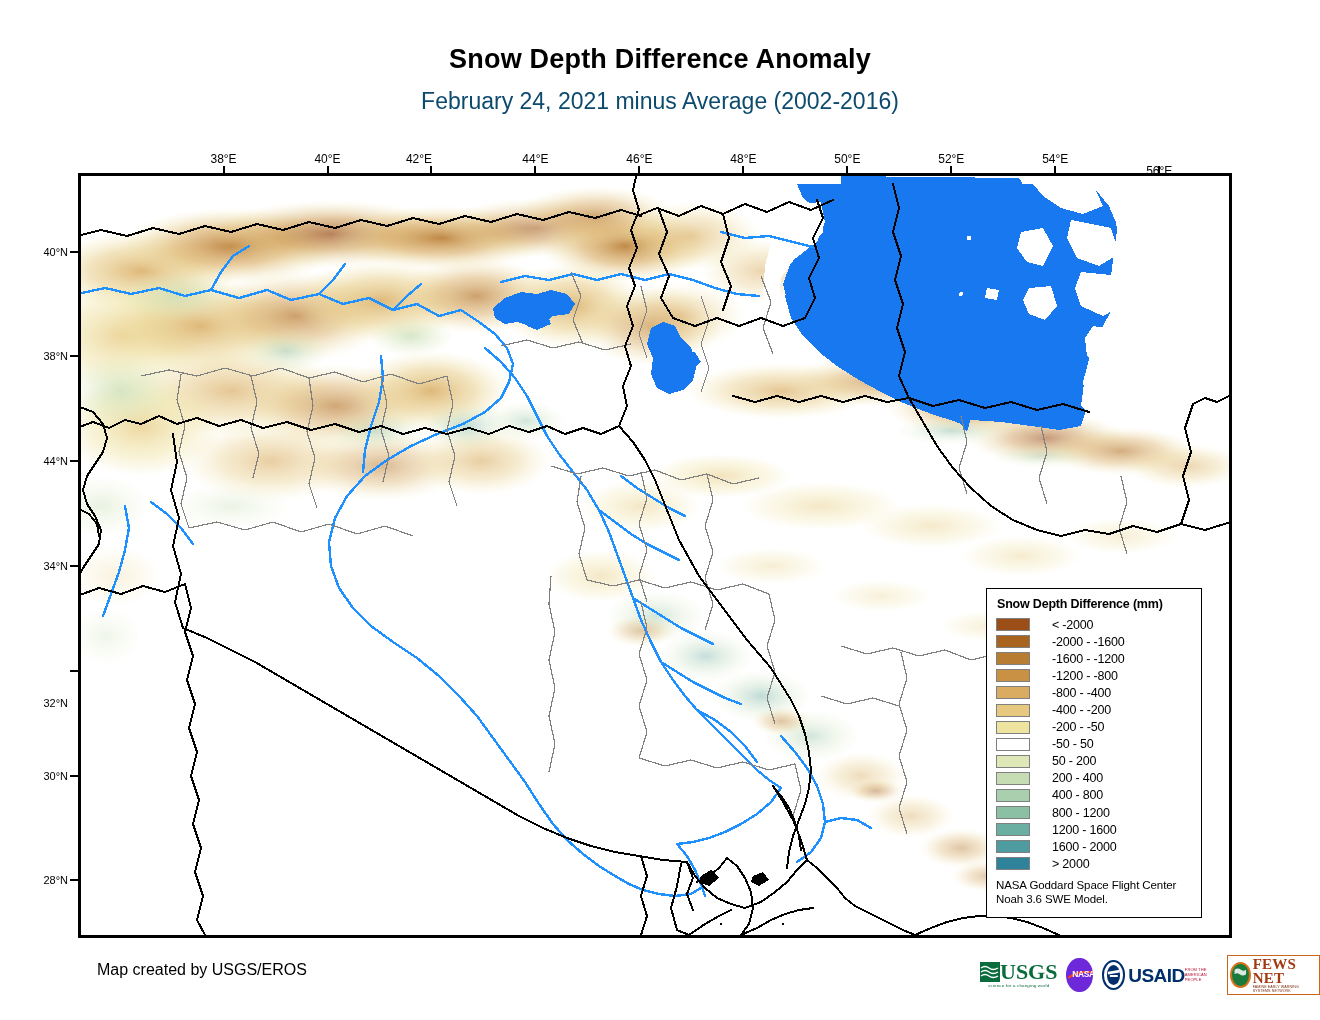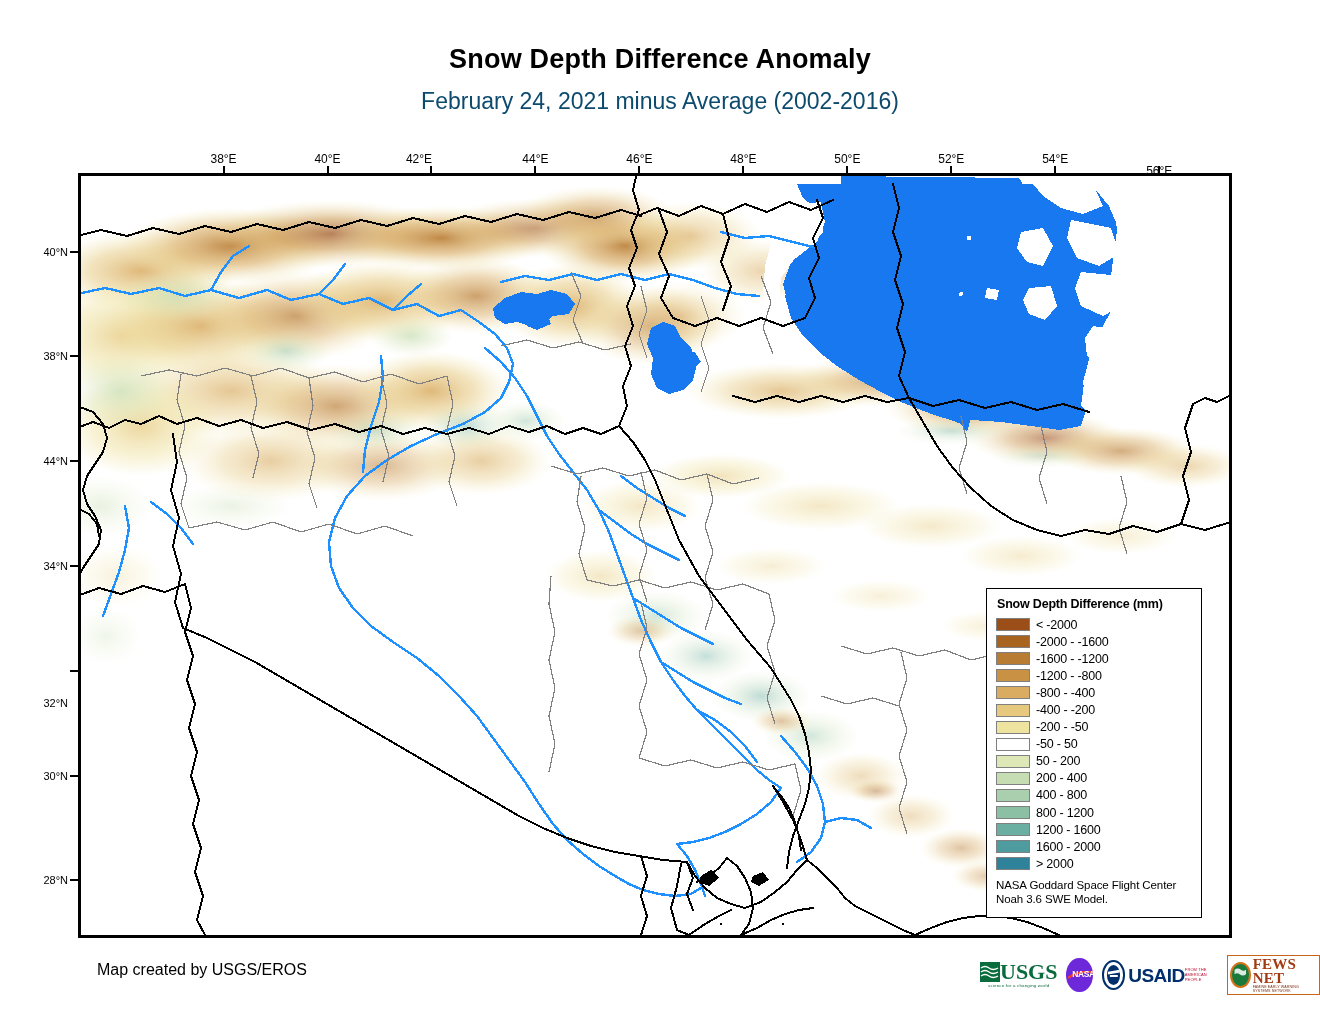--- a/index.html
+++ b/index.html
@@ -39,21 +39,21 @@
   }
   .tick-v{ position:absolute; width:2px; height:9px; background:#000; transform:translateX(-50%); }
   .tick-h{ position:absolute; height:2px; width:9px; background:#000; transform:translateY(-50%); }
 
   
   #legend{
     position:absolute; left:986px; top:588px; width:216px; height:330px;
     background:#fff; border:1.5px solid #000; padding:8px 9px 6px 9px;
   }
   #legend-title{ font-size:12.5px; font-weight:bold; color:#000; margin:0 0 5px 1px; letter-spacing:-.2px;}
-  .legend-row{ display:flex; align-items:center; height:17.1px; }
+  .legend-row{ display:flex; align-items:center; height:17.1px;gap:16px; }
   .legend-swatch{
     width:34px; height:13px; border:1.5px solid #808080; flex:0 0 auto; margin-right:6px;
   }
   .legend-label{ font-size:12.5px; color:#000; white-space:nowrap; letter-spacing:-.2px;}
   #legend-note{
     margin-top:7px; font-size:11.5px; line-height:13.5px; color:#000; letter-spacing:-.1px;
   }
 
   
   #footer-credit{

